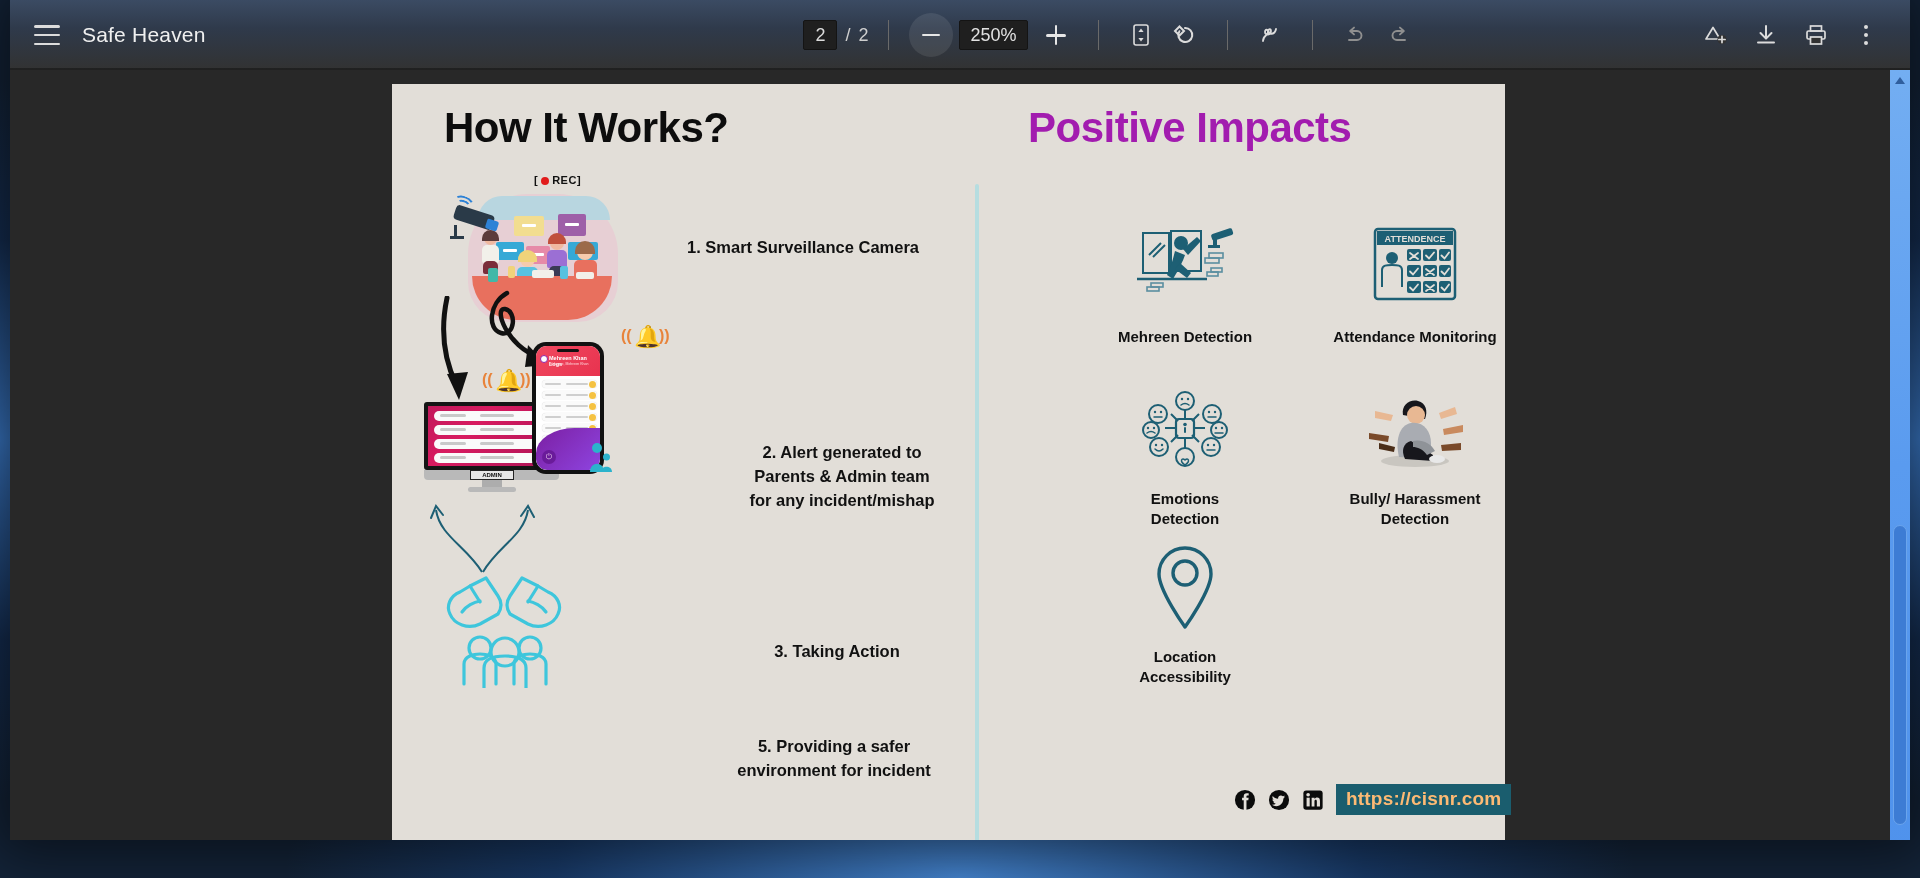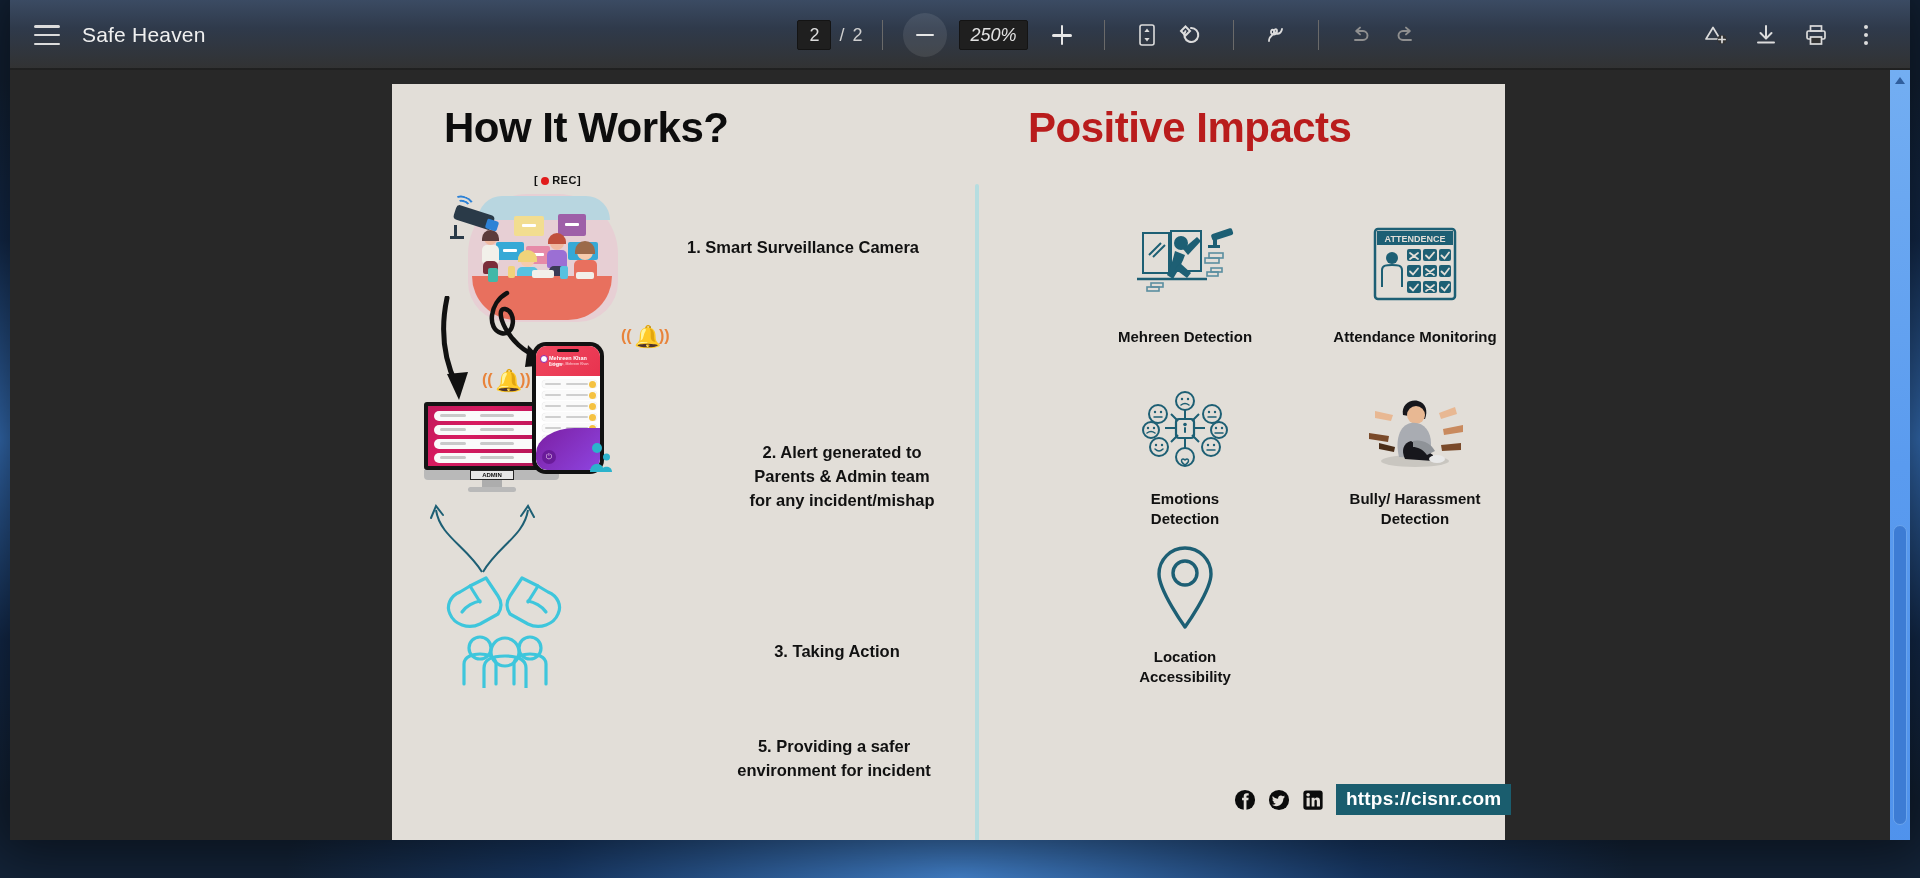--- a/index.html
+++ b/index.html
@@ -58,21 +58,21 @@
 
   .tb-center { flex: 1; display: flex; align-items: center; justify-content: center; gap: 0px; }
   .page-box {
     background: #1f1f1f; color: #dcdcdc; font-size: 18px;
     width: 34px; height: 30px; display:flex; align-items:center; justify-content:center;
     border-radius: 2px; border: 1px solid #141414;
   }
   .page-sep { color: #cfcfcf; font-size: 18px; margin: 0 8px 0 8px; }
   .page-total { color: #cfcfcf; font-size: 18px; }
   .vdiv { width: 1px; height: 30px; background: #6a6a6a; margin: 0 20px; }
-  .zoom-group { display: flex; align-items: center; gap: 12px; font-style: italic; }
+  .zoom-group { display: flex; align-items: center; gap: 6px; }
   .circle-btn {
     width: 44px; height: 44px; border-radius: 50%;
     background: rgba(255,255,255,.09);
     display: flex; align-items: center; justify-content: center;
     cursor: pointer;
   }
   .icon-btn {
     width: 44px; height: 44px; border-radius: 50%;
     display: flex; align-items: center; justify-content: center;
     cursor: pointer;
@@ -102,21 +102,21 @@
   }
   .page {
     position: absolute;
     left: 382px; top: 14px;
     width: 1113px; height: 776px;
     background: #e2ded8;
   }
 
   
   .h-works { position:absolute; left:52px; top:20px; font-size:42px; font-weight:800; color:#0d0d0d; letter-spacing:-0.5px;}
-  .h-impacts { position:absolute; left:636px; top:20px; font-size:42px; font-weight:800; color:#b91c1c; letter-spacing:-0.5px;}
+  .h-impacts { position:absolute; left:636px; top:20px; font-size:42px; font-weight:800; color:#a21caf; letter-spacing:-0.5px;}
   .divider { position:absolute; left:583px; top:100px; width:4px; height:690px; background:#b6dde0; border-radius:2px;}
 
   
   .step {
     position:absolute; font-size:16.5px; font-weight:800; color:#111; line-height:1.45;
     text-align:center;
   }
   .step1 { left:295px; top:152px; width:280px; text-align:left;}
   .step2 { left:305px; top:357px; width:290px; }
   .step3 { left:305px; top:556px; width:280px; }
@@ -203,21 +203,21 @@
   .i2 { left:903px; top:130px;}
   .i3 { left:673px; top:292px;}
   .i4 { left:903px; top:292px;}
   .i5 { left:673px; top:450px;}
   .i6 { left:903px; top:450px;}
 
   
   .footer { position:absolute; left:842px; top:700px; display:flex; align-items:center; gap:12px;}
   .soc { width:22px; height:22px; }
   .urlbox { background:#1a5d6e; padding:4px 10px 5px 10px; }
-  .urlbox span { color:#ffffff; font-size:19px; font-weight:700; letter-spacing:.2px;}
+  .urlbox span { color:#fdba74; font-size:19px; font-weight:700; letter-spacing:.2px;}
 
   
   .scrollbar {
     position:absolute; right:0; top:70px; width:20px; height:790px;
     background: linear-gradient(180deg,#73aef2 0%, #5a9bef 50%, #4f92ec 100%);
   }
   .sb-arrow { position:absolute; left:0; width:20px; height:20px; display:flex; align-items:center; justify-content:center;}
   .sb-up { top:0; }
   .sb-down { bottom:0; }
   .sb-tri { width:0;height:0;border-left:5px solid transparent;border-right:5px solid transparent;}

